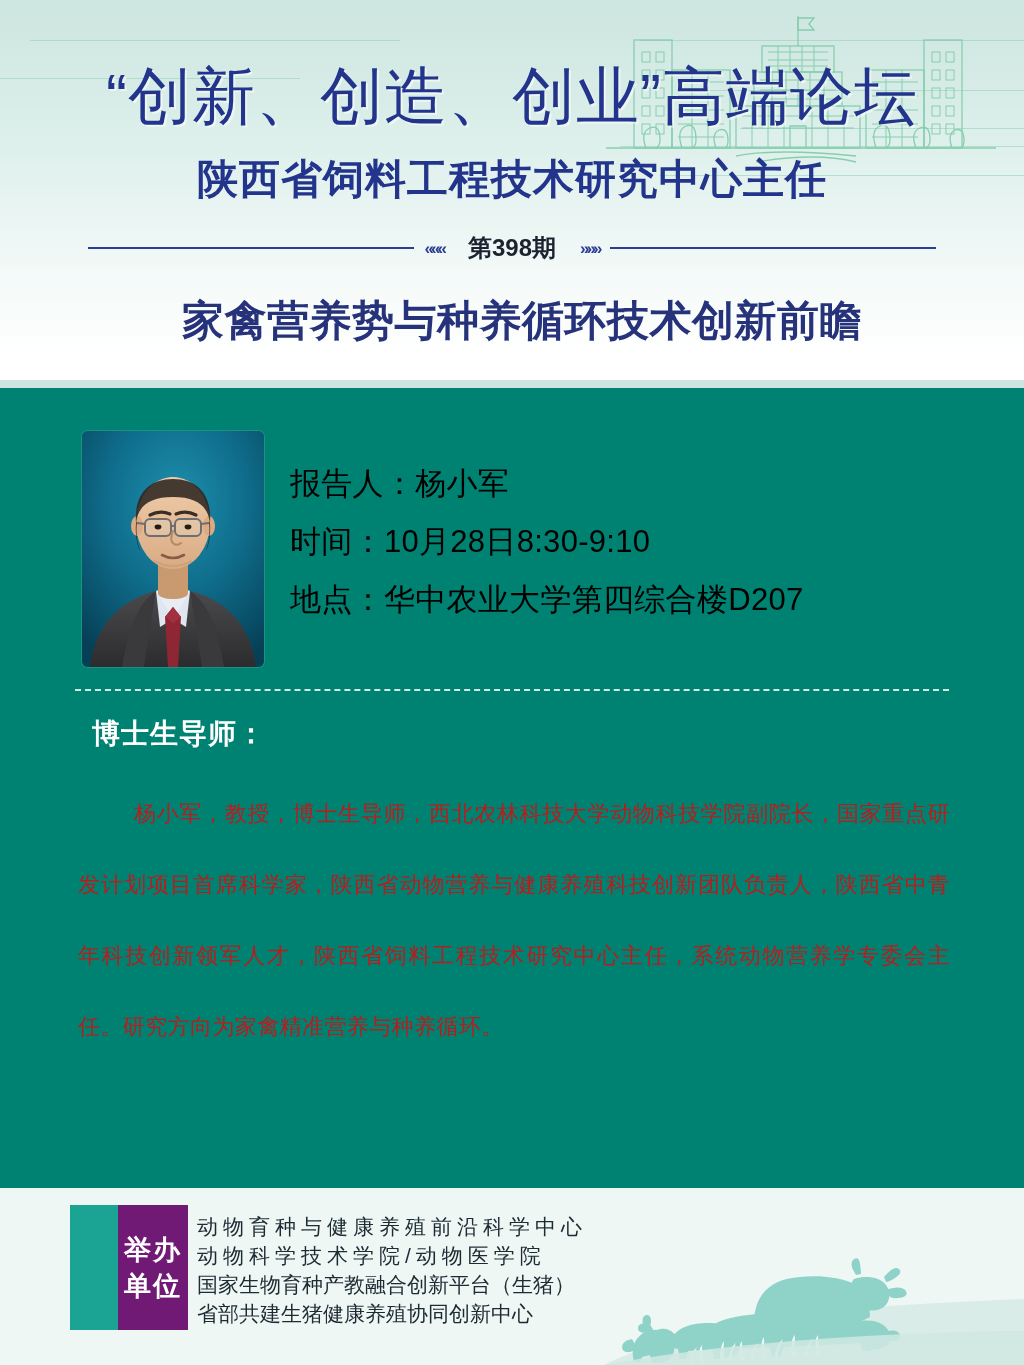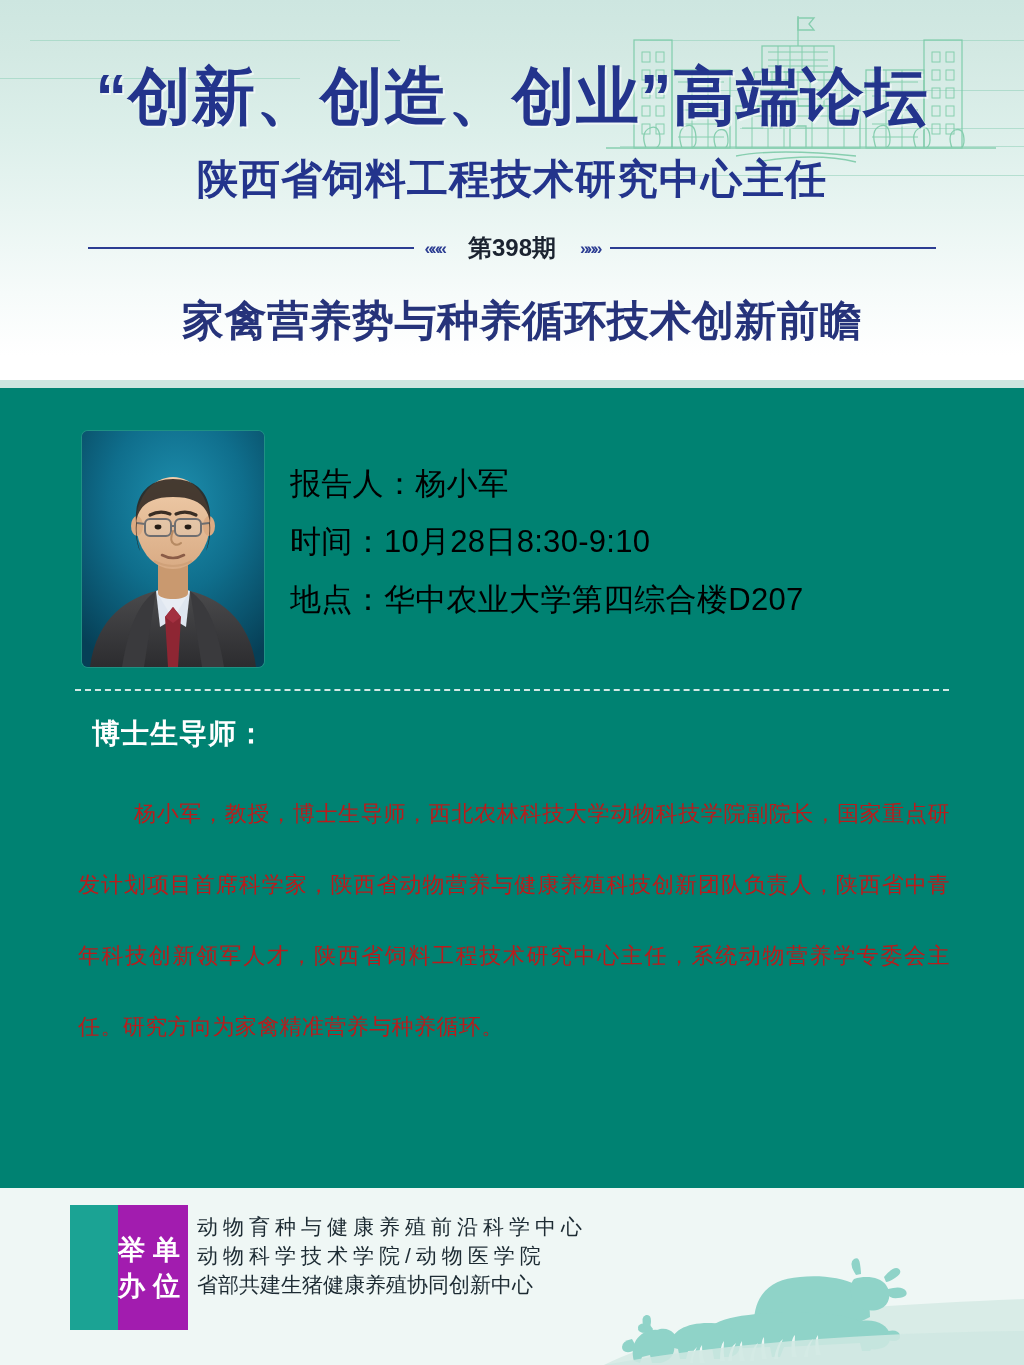--- a/index.html
+++ b/index.html
@@ -52,21 +52,21 @@
     background: #8fcfb8;
     opacity: .55;
   }
 
   .main-title {
     position: absolute;
     left: 0; right: 0;
     top: 63px;
     text-align: center;
     font-size: 63px;
-    font-weight: 700;
+    font-weight: 400;
     letter-spacing: 1px;
     color: #23348c;
     line-height: 1.05;
     white-space: nowrap;
     text-shadow: 2px 2px 0 rgba(255,255,255,.55);
   }
 
   .sub-title {
     position: absolute;
     left: 0; right: 0;
@@ -222,23 +222,23 @@
     width: 118px;
     height: 125px;
     display: flex;
   }
   .org-badge-left {
     width: 48px;
     background: #1ba394;
   }
   .org-badge-right {
     flex: 1;
-    background: #a21caf;
+    background: #701a75;
     display: flex;
-    flex-direction: row;
+    flex-direction: column;
     align-items: center;
     justify-content: center;
   }
   .org-badge-right span {
     color: #ffffff;
     font-size: 27px;
     font-weight: 700;
     line-height: 36px;
     letter-spacing: 2px;
   }
@@ -535,16 +535,17 @@
     <div class="org-badge-left"></div>
     <div class="org-badge-right">
       <span>举办</span>
       <span>单位</span>
     </div>
   </div>
 
   <div class="org-list">
     <div class="org-list-item spaced">动物育种与健康养殖前沿科学中心</div>
     <div class="org-list-item spaced">动物科学技术学院/动物医学院</div>
+    <div class="org-list-item">国家生物育种产教融合创新平台（生猪）</div>
     <div class="org-list-item">省部共建生猪健康养殖协同创新中心</div>
   </div>
 
 </div>
 
 </body></html>

